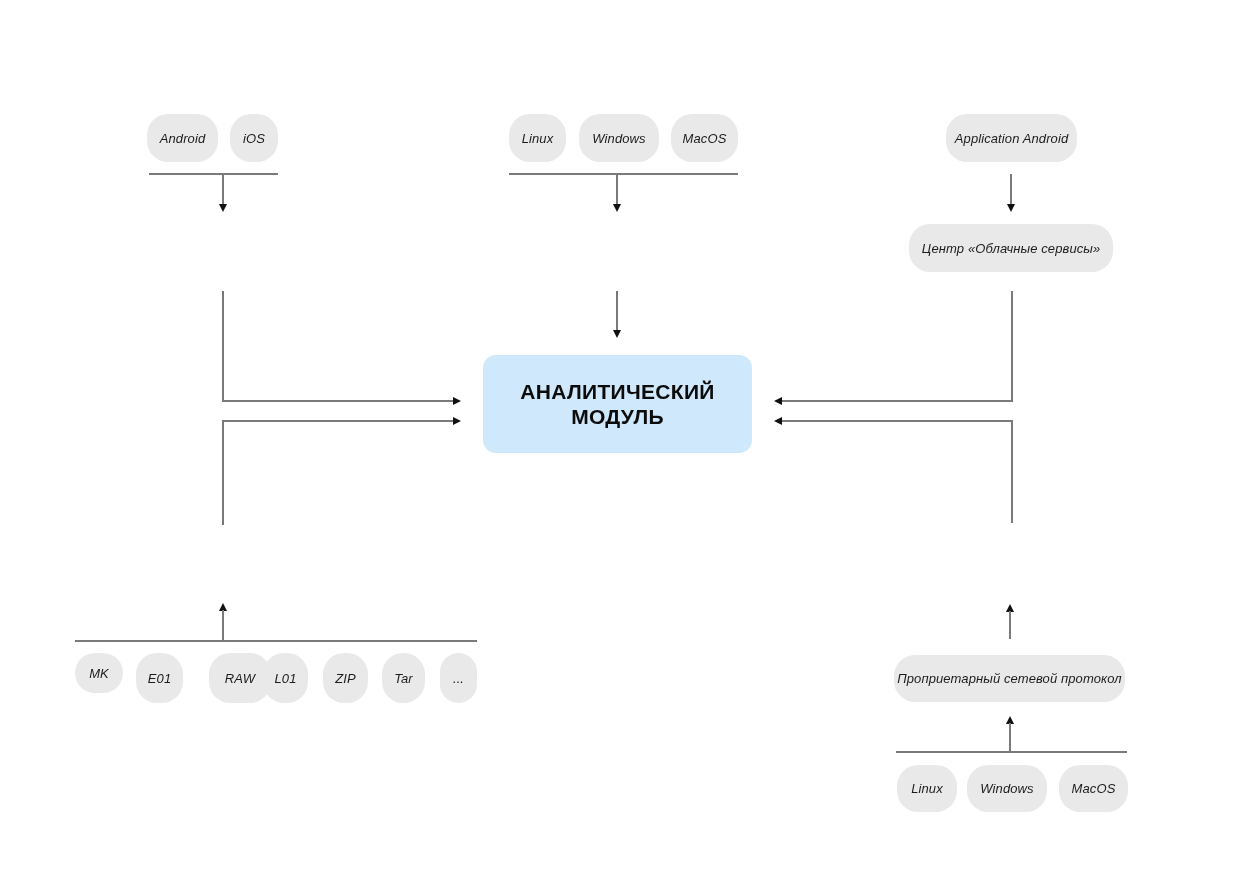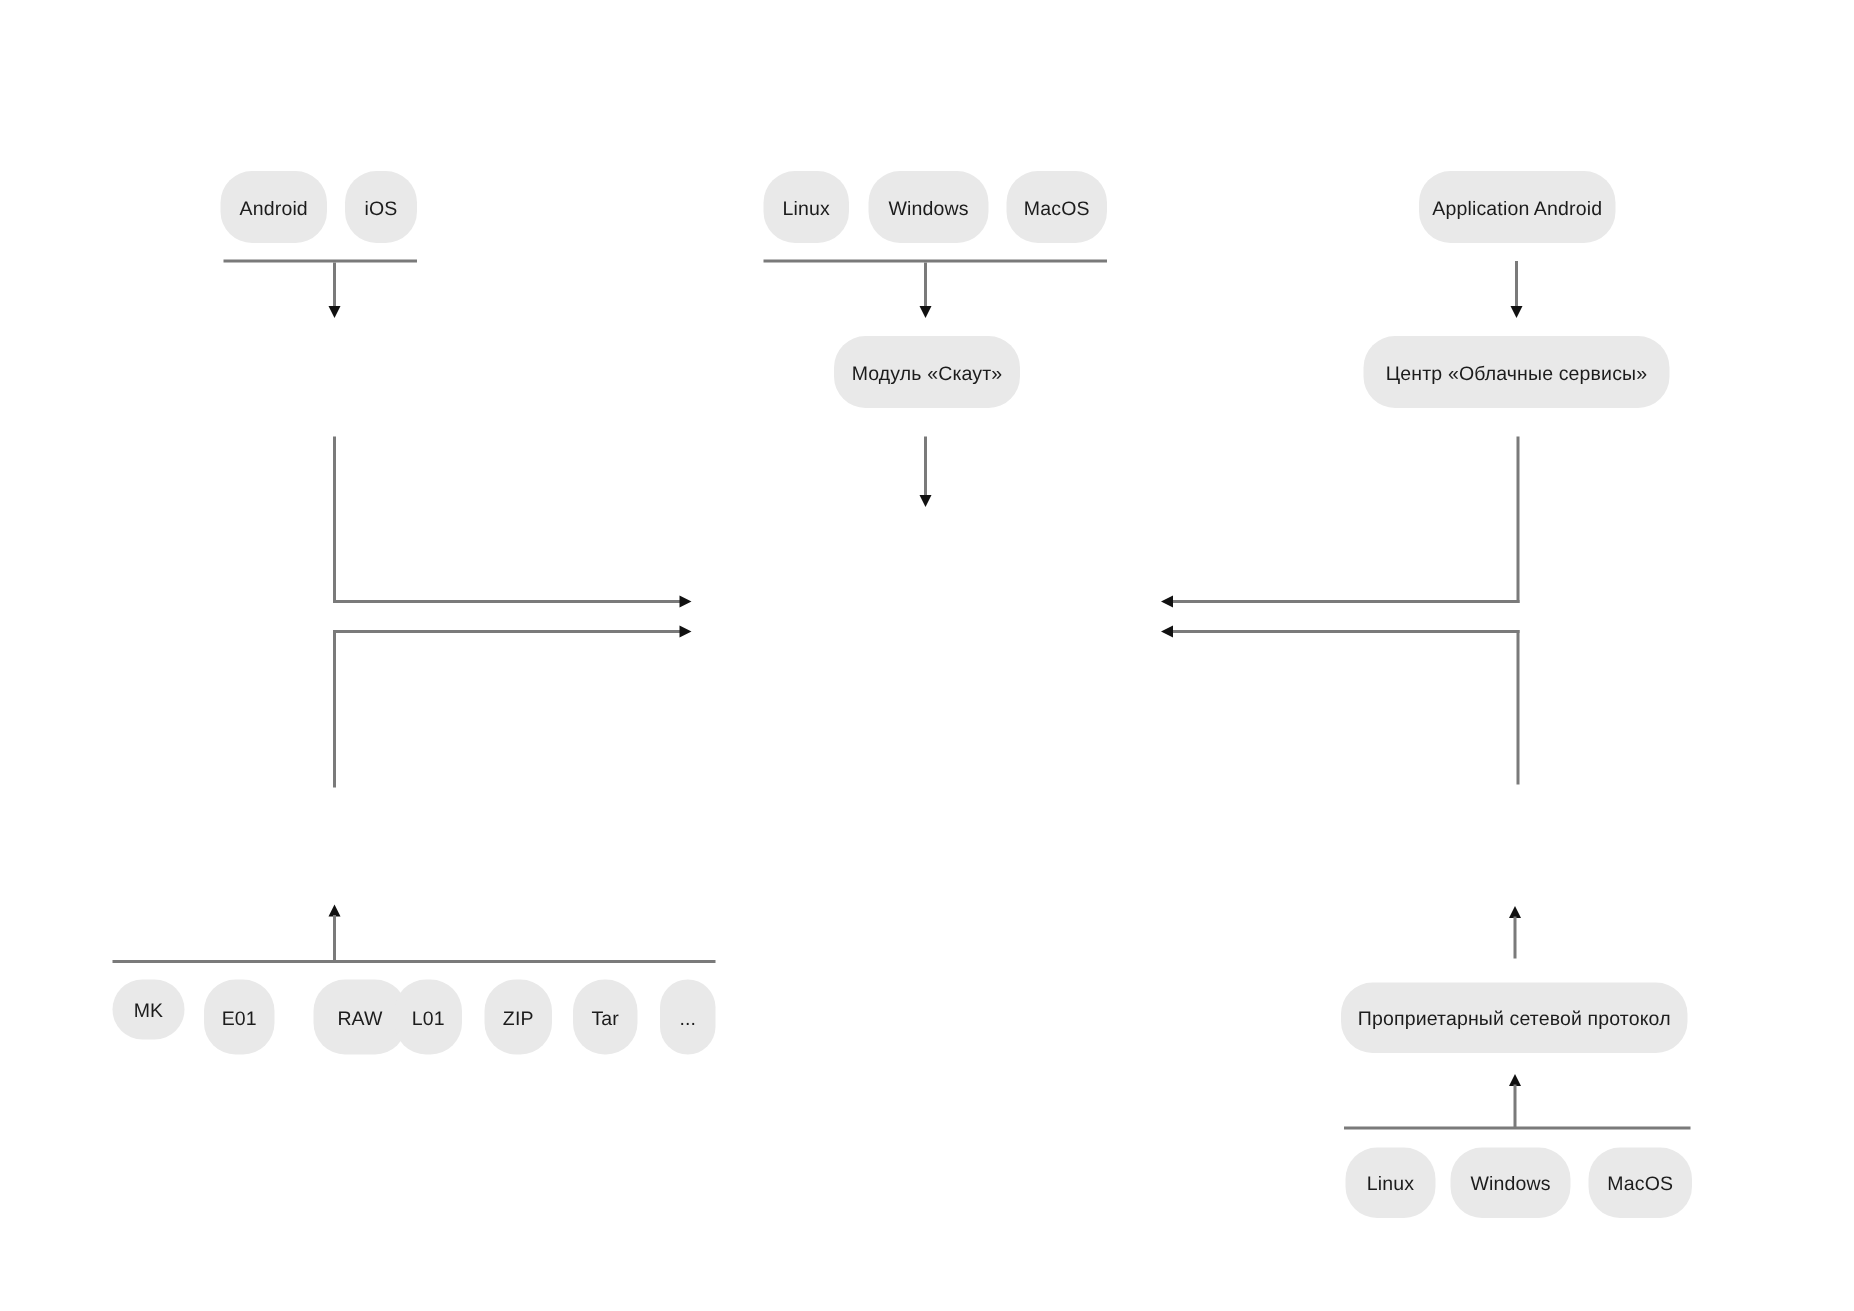--- a/index.html
+++ b/index.html
@@ -12,21 +12,21 @@
   }
   *{box-sizing:border-box;margin:0;padding:0}
   html,body{background:#ffffff}
   body{font-family:"Liberation Sans","DejaVu Sans",sans-serif;}
   .canvas{
     position:relative;width:1236px;height:874px;background:#ffffff;overflow:hidden;
   }
   .node{
     position:absolute;background:var(--node-bg);border-radius:21px;
     display:flex;align-items:center;justify-content:center;
-    font-size:13px;color:var(--text);white-space:nowrap;letter-spacing:.1px;
+    font-size:13px;color:var(--text);white-space:nowrap;letter-spacing:.1px;font-style:italic;
   }
   .center-node{
     position:absolute;background:var(--center-bg);border-radius:13px;
     display:flex;align-items:center;justify-content:center;text-align:center;
     font-size:21px;font-weight:700;line-height:25px;color:var(--title);
     text-transform:uppercase;letter-spacing:.3px;padding:0 34px;
   }
   .ln{position:absolute;background:var(--line)}
   .ah{position:absolute;width:0;height:0}
   .ah-down{border-left:4px solid transparent;border-right:4px solid transparent;border-top:8px solid var(--arrow)}
@@ -44,29 +44,29 @@
   <div class="ln" style="left:149px;top:173px;width:129px;height:2px"></div>
   <div class="ln" style="left:222px;top:175px;width:2px;height:30px"></div>
   <div class="ah ah-down" style="left:219px;top:204px"></div>
 
   <div class="node" style="left:509px;top:114px;width:57px;height:48px">Linux</div>
   <div class="node" style="left:579px;top:114px;width:80px;height:48px">Windows</div>
   <div class="node" style="left:671px;top:114px;width:67px;height:48px">MacOS</div>
   <div class="ln" style="left:509px;top:173px;width:229px;height:2px"></div>
   <div class="ln" style="left:616px;top:175px;width:2px;height:30px"></div>
   <div class="ah ah-down" style="left:613px;top:204px"></div>
-  <div class="node" style="left:556px;top:224px;width:124px;height:48px">Модуль «Скаут»</div>
 
   <div class="node" style="left:946px;top:114px;width:131px;height:48px">Application Android</div>
   <div class="ln" style="left:1010px;top:174px;width:2px;height:31px"></div>
   <div class="ah ah-down" style="left:1007px;top:204px"></div>
   <div class="node" style="left:909px;top:224px;width:204px;height:48px">Центр «Облачные сервисы»</div>
 
   <div class="ln" style="left:616px;top:291px;width:2px;height:40px"></div>
   <div class="ah ah-down" style="left:613px;top:330px"></div>
+  <div class="center-node" style="left:483px;top:355px;width:269px;height:98px">АНАЛИТИЧЕСКИЙ МОДУЛЬ</div>
 
   <div class="ln" style="left:222px;top:291px;width:2px;height:111px"></div>
   <div class="ln" style="left:222px;top:400px;width:232px;height:2px"></div>
   <div class="ah ah-right" style="left:453px;top:397px"></div>
   <div class="ln" style="left:222px;top:420px;width:232px;height:2px"></div>
   <div class="ah ah-right" style="left:453px;top:417px"></div>
   <div class="ln" style="left:222px;top:420px;width:2px;height:105px"></div>
 
   <div class="ln" style="left:1011px;top:291px;width:2px;height:111px"></div>
   <div class="ln" style="left:781px;top:400px;width:232px;height:2px"></div>

